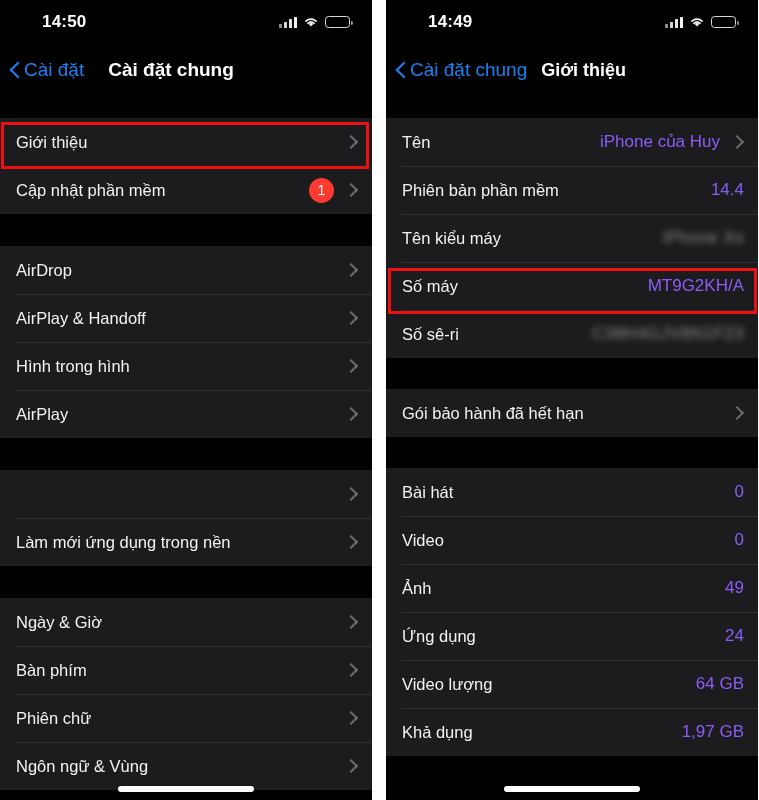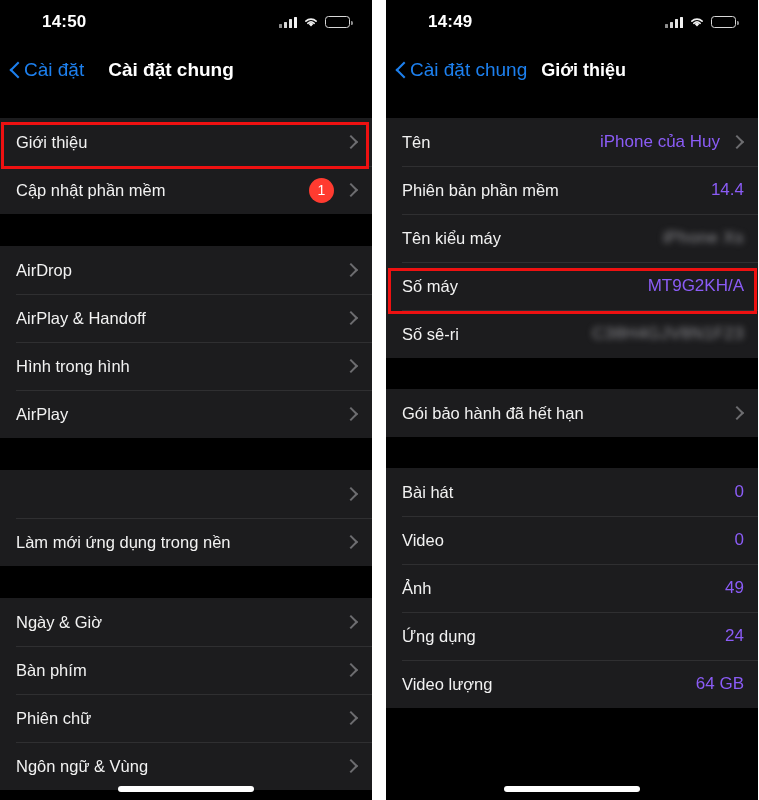--- a/index.html
+++ b/index.html
@@ -370,20 +370,25 @@
         <div class="row">
           <span class="label">Ứng dụng</span>
           <span class="spacer"></span>
           <span class="value">24</span>
         </div>
         <div class="row">
           <span class="label">Video lượng</span>
           <span class="spacer"></span>
           <span class="value">64 GB</span>
         </div>
+        <div class="row">
+          <span class="label">Khả dụng</span>
+          <span class="spacer"></span>
+          <span class="value">1,97 GB</span>
+        </div>
       </div>
 
     </div>
 
     <div class="hl" id="hl-right" style="border-color: rgb(238, 17, 17);"></div>
     <div class="homebar"></div>
   </div>
 
 </div>
 

